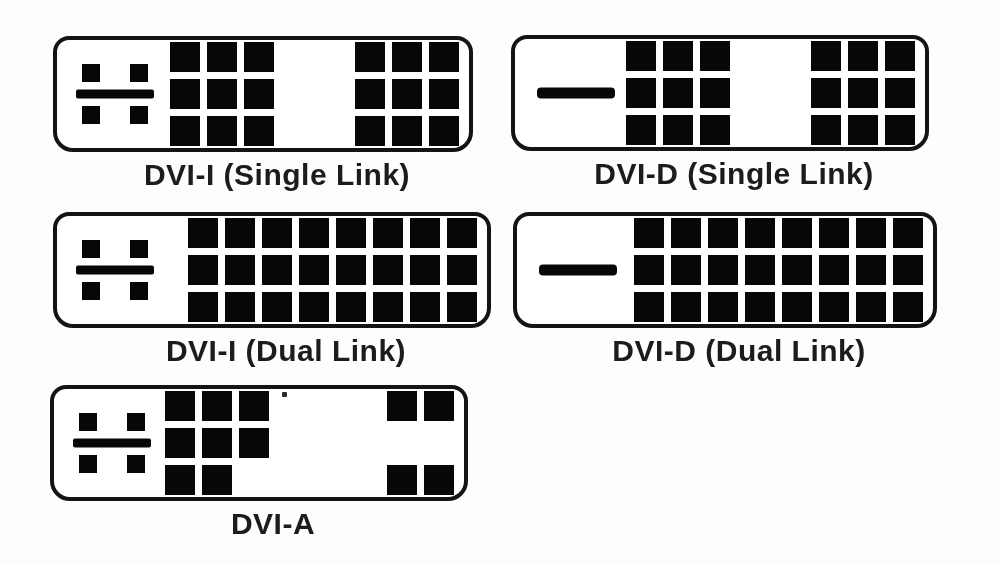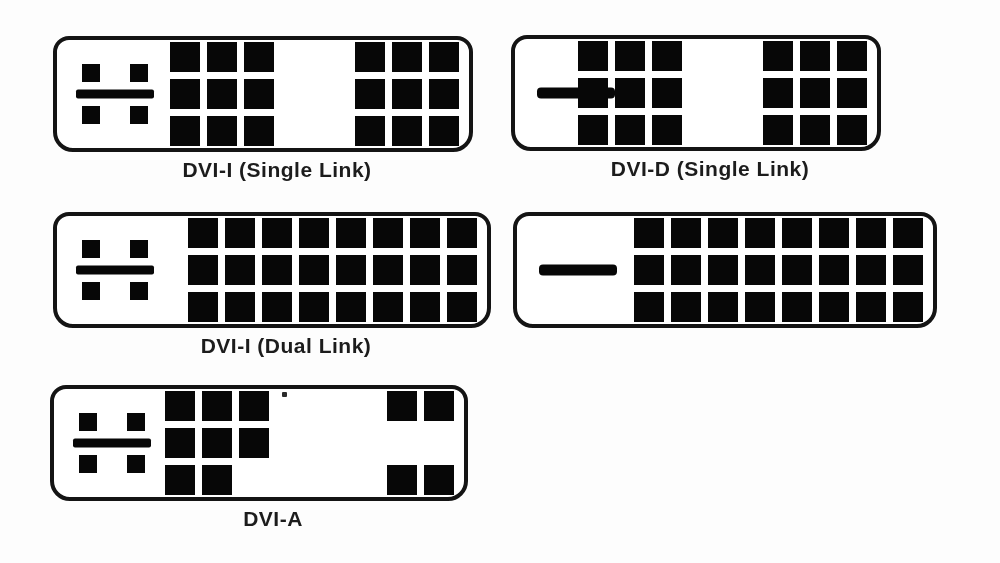--- a/index.html
+++ b/index.html
@@ -81,21 +81,21 @@
     width: var(--pin);
     height: var(--pin);
     background: #070707;
   }
   .pin.empty { background: transparent; }
   .label {
     margin-top: 6px;
     text-align: center;
     transform: translateX(14px);
     font-weight: bold;
-    font-size: 21px;
+    font-size: 30px;
     letter-spacing: 0.5px;
     color: #1c1c1c;
     white-space: nowrap;
   }
   .speck {
     position: absolute;
     left: 228px;
     top: 3px;
     width: 5px;
     height: 5px;
@@ -140,21 +140,21 @@
           <span class="pin empty"></span>
           <span class="pin empty"></span>
           <span class="pin"></span>
           <span class="pin"></span>
           <span class="pin"></span>
         </div>
     </div>
     <figcaption class="label">DVI-I (Single Link)</figcaption>
   </figure>
 
-  <figure class="connector-block" style="left:511px; top:35px; width:370px;">
+  <figure class="connector-block" style="left:511px; top:35px; width:418px;">
     <div class="connector">
       <span class="blade-only"></span>
       <div class="pin-grid" style="grid-template-columns: repeat(8, var(--pin));">
           <span class="pin"></span>
           <span class="pin"></span>
           <span class="pin"></span>
           <span class="pin empty"></span>
           <span class="pin empty"></span>
           <span class="pin"></span>
           <span class="pin"></span>
@@ -242,20 +242,21 @@
           <span class="pin"></span>
           <span class="pin"></span>
           <span class="pin"></span>
           <span class="pin"></span>
           <span class="pin"></span>
           <span class="pin"></span>
           <span class="pin"></span>
           <span class="pin"></span>
         </div>
     </div>
+    <figcaption class="label">DVI-D (Dual Link)</figcaption>
   </figure>
 
   <figure class="connector-block" style="left:50px; top:385px; width:418px;">
     <div class="connector">
       <div class="analog-cross">
         <span class="sq tl"></span>
         <span class="sq tr"></span>
         <span class="cross-blade"></span>
         <span class="sq bl"></span>
         <span class="sq br"></span>

